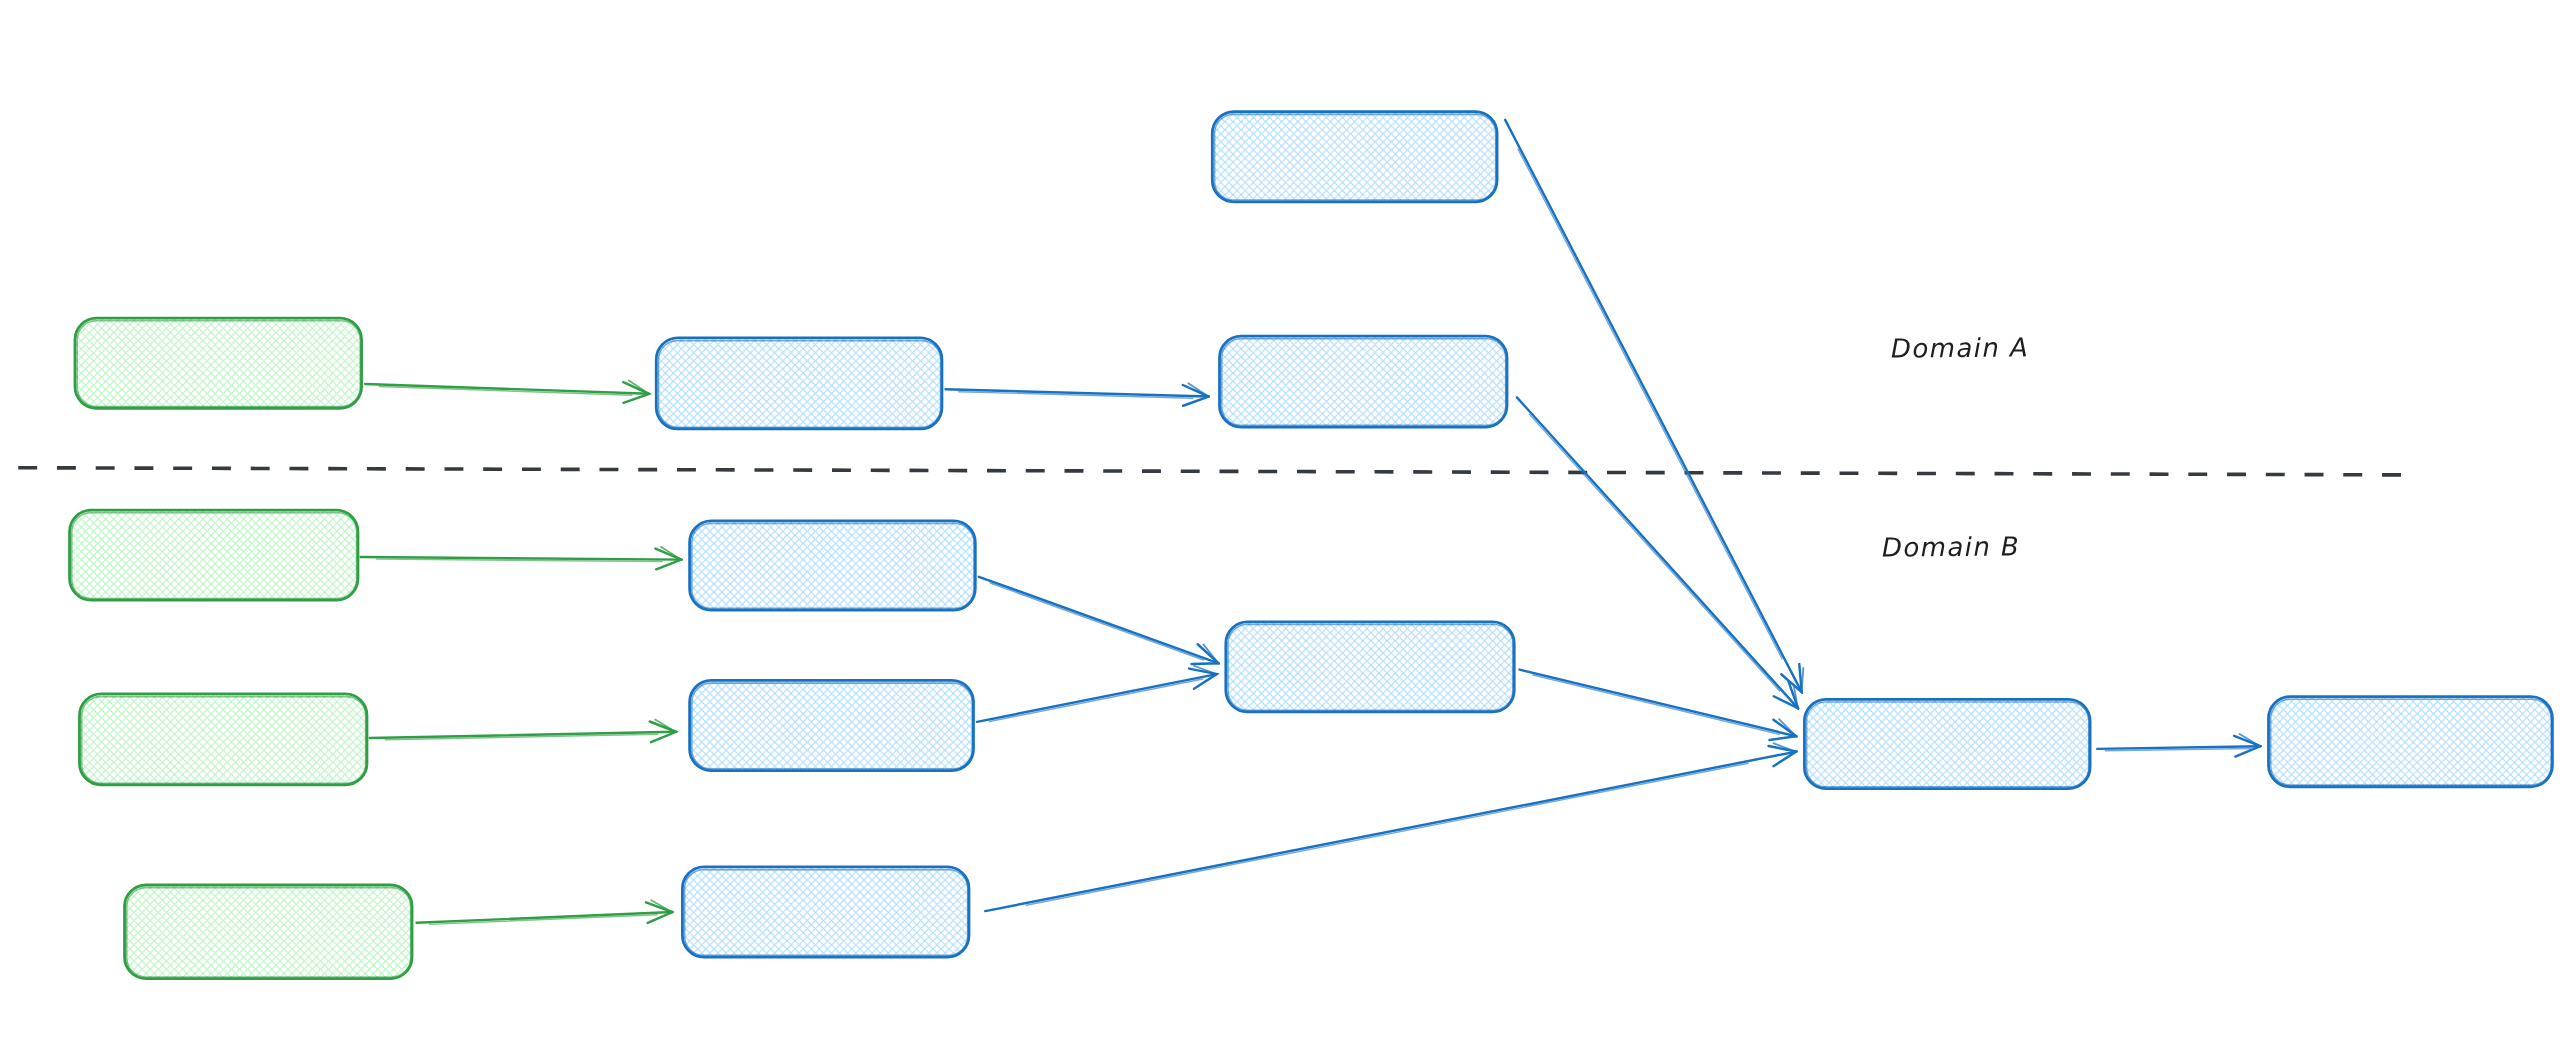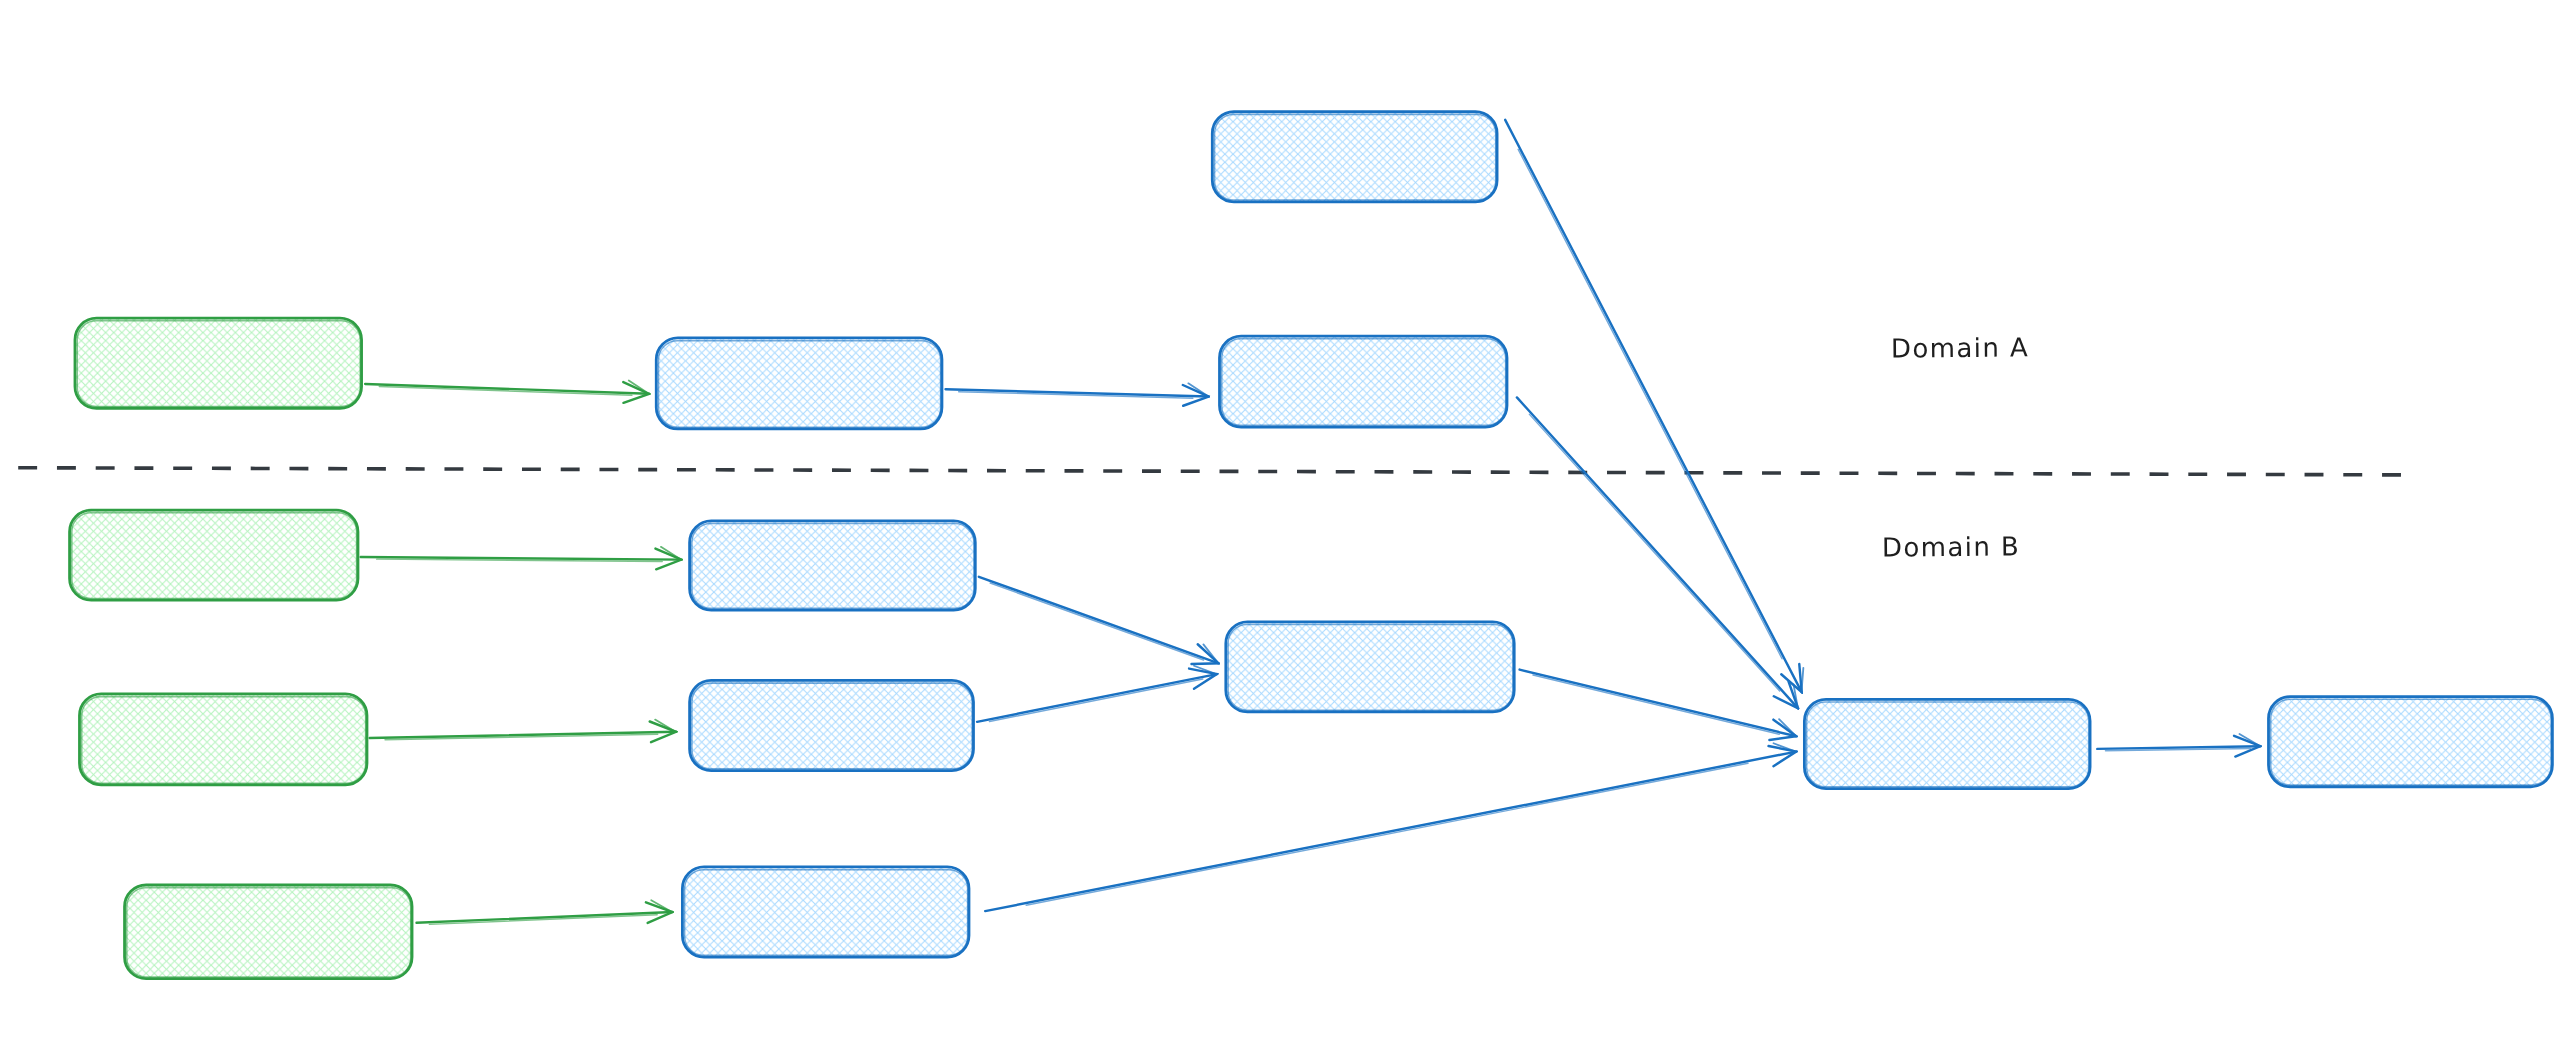--- a/index.html
+++ b/index.html
@@ -3,20 +3,21 @@
 <meta charset="utf-8">
 <style>
   html, body { margin: 0; padding: 0; background: #ffffff; }
   .canvas {
     position: relative;
     width: 2576px;
     height: 1049px;
     background: #ffffff;
     overflow: hidden;
     font-family: "DejaVu Sans", sans-serif;
+    font-style: italic;
   }
   .canvas > svg { position: absolute; left: 0; top: 0; }
   .domain-label {
     position: absolute;
     font-size: 26px;
     font-weight: 500;
     letter-spacing: 1.4px;
     color: #1e1e1e;
     font-family: "DejaVu Sans", sans-serif;
     transform: rotate(-0.5deg);

